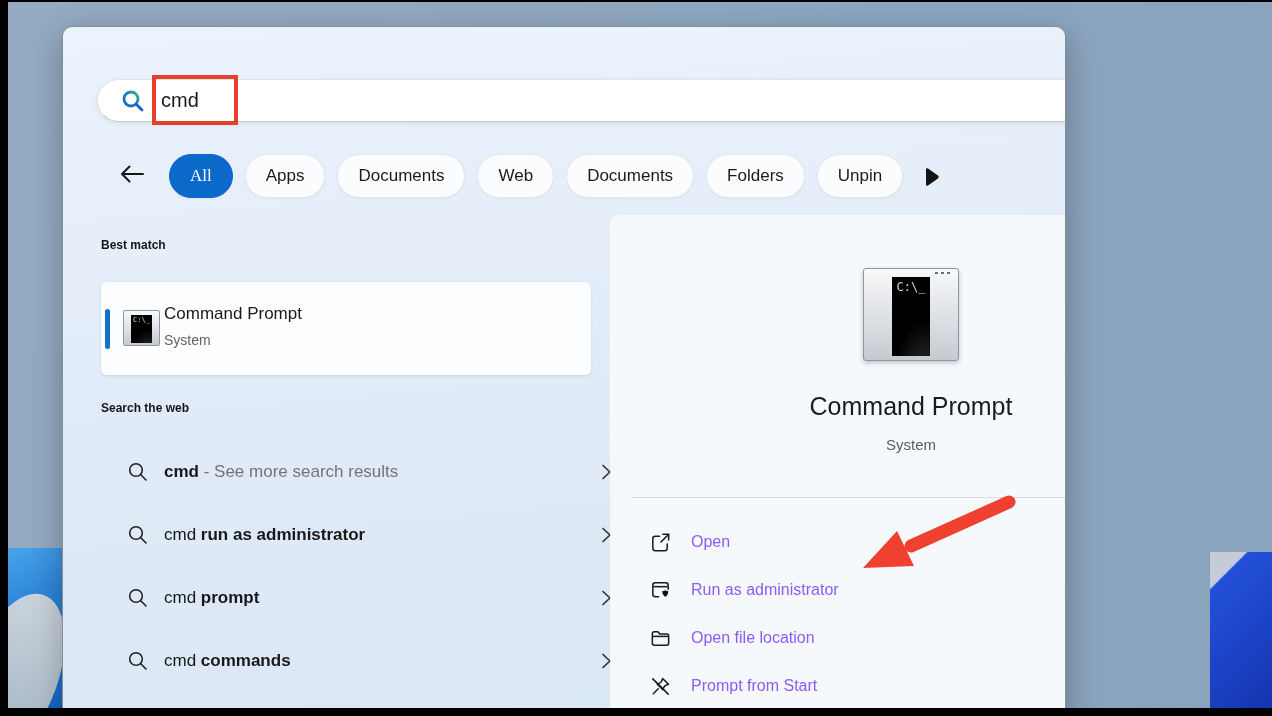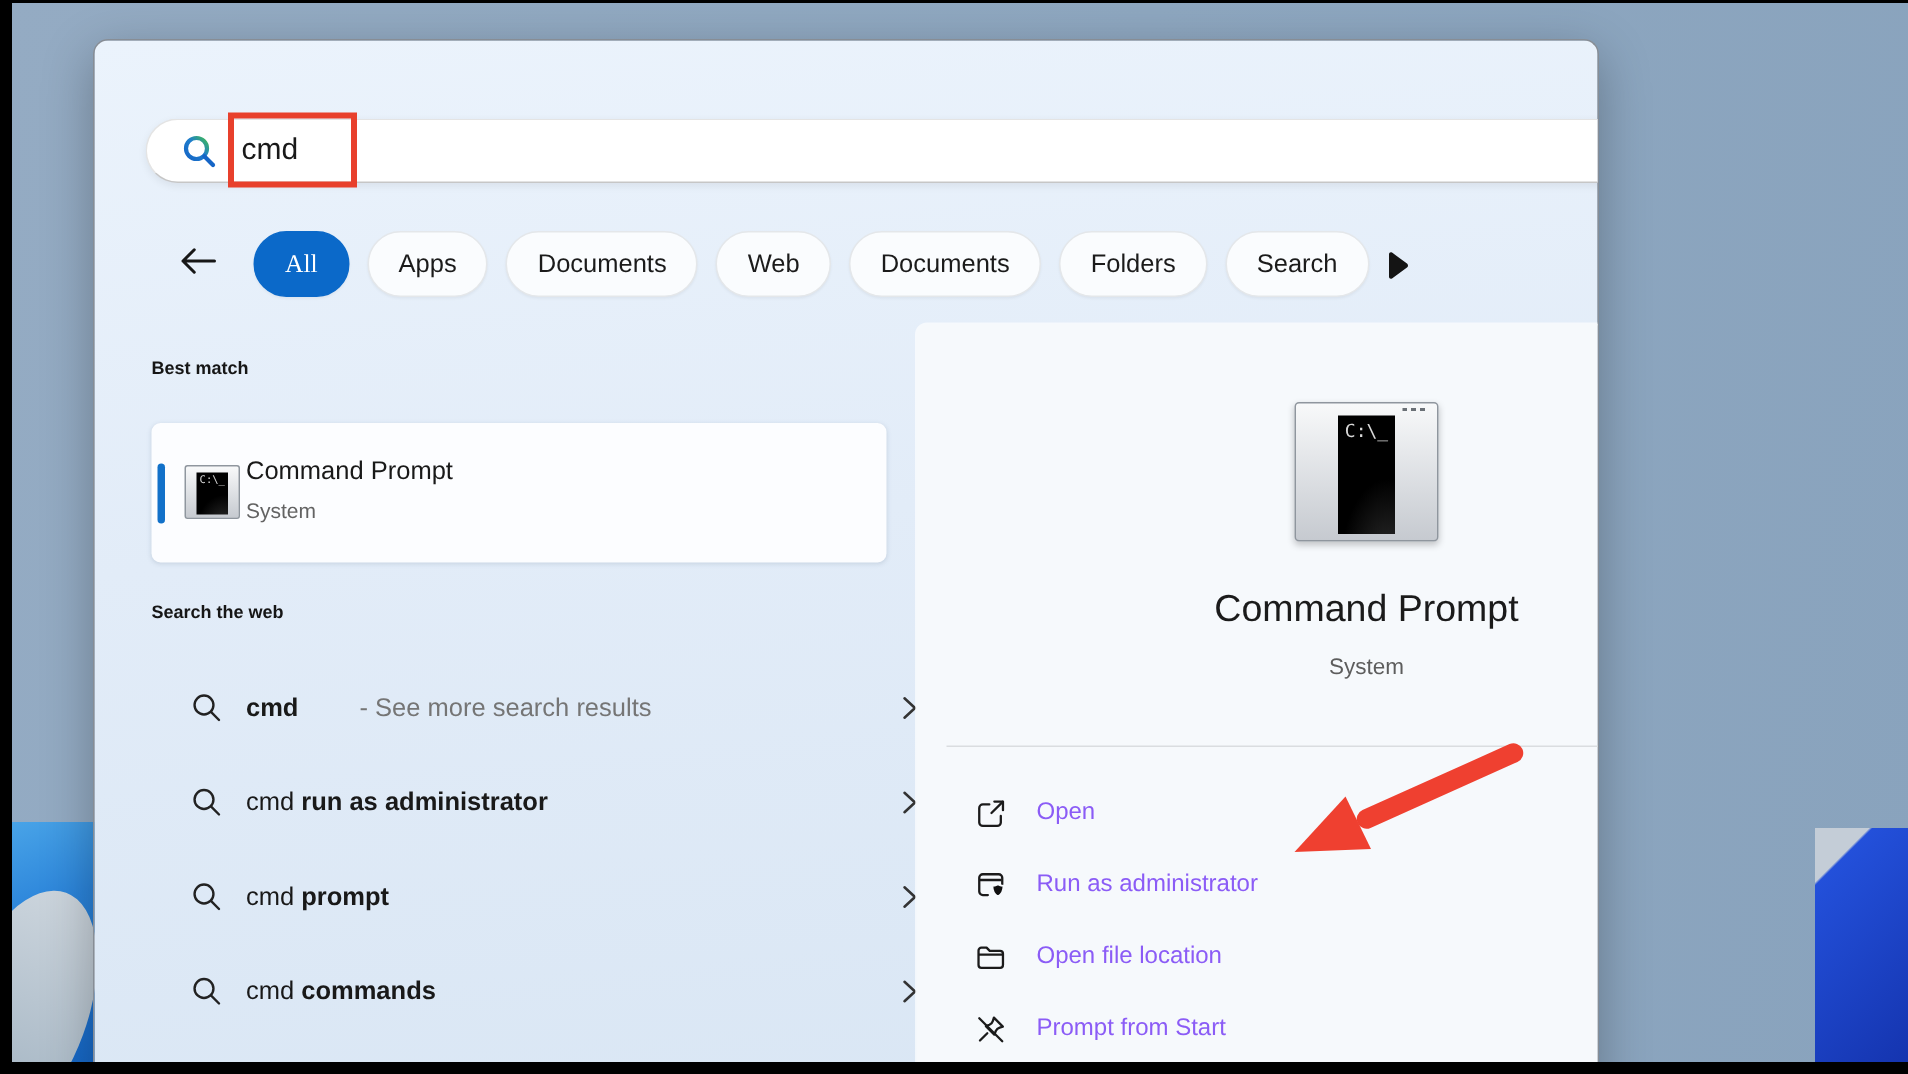--- a/index.html
+++ b/index.html
@@ -72,21 +72,21 @@
     font-family:"DejaVu Sans Mono","Liberation Mono",monospace; overflow:hidden; }
   .small .ci-body { font-size:7px; padding:1px 2px; }
   .big .ci-body { font-size:12px; padding:3px 5px; }
 
   
   .web-row { position:absolute; left:38px; width:530px; height:48px; border-radius:5px;
     display:flex; align-items:center; cursor:pointer; font-size:17px; color:#191919; }
   .web-row .qicon { margin-left:26px; width:22px; height:22px; }
   .web-row .txt { margin-left:15px; white-space:pre-wrap; }
   .web-row .chev { margin-left:auto; margin-right:14px; width:22px; height:22px; }
-  .muted { color:#757575;padding-left:36px; }
+  .muted { color:#757575; }
   .web-row b, .best-title b { font-weight:bold; }
 
   
   .panel { position:absolute; left:548px; top:189px; width:600px; bottom:0;
     background:#f6f9fc; border-radius:8px 0 0 0; box-shadow:-1px -1px 0 rgba(255,255,255,.65); }
   .big-icon-pos { position:absolute; left:50%; top:52px; transform:translateX(-50%); }
   .panel-title { position:absolute; top:176px; width:100%; text-align:center; font-size:25px; color:#1b1b1b; }
   .panel-sub { position:absolute; top:220px; width:100%; text-align:center; font-size:15px; color:#5d5d5d; }
   .divider { position:absolute; top:281px; left:20px; right:53px; height:1px; background:#dadde0; }
   .actions { position:absolute; top:302px; left:24px; right:20px; }
@@ -136,21 +136,21 @@
         </svg>
       </span>
     </div>
     <div class="pill-row">
       <div class="pill active">All</div>
       <div class="pill">Apps</div>
       <div class="pill">Documents</div>
       <div class="pill">Web</div>
       <div class="pill">Documents</div>
       <div class="pill">Folders</div>
-      <div class="pill">Search</div>
+      <div class="pill">Unpin</div>
     </div>
     <div class="play-btn">
       <span>
         <svg width="24" height="24" viewBox="0 0 24 24">
           <path d="M7 4.5 C7 3.4 8.1 2.8 9 3.4 L19 10.6 C19.9 11.2 19.9 12.8 19 13.4 L9 20.6 C8.1 21.2 7 20.6 7 19.5 Z" fill="#141414"></path>
         </svg>
       </span>
     </div>
     <div class="overflow-dots">
       <i></i>

